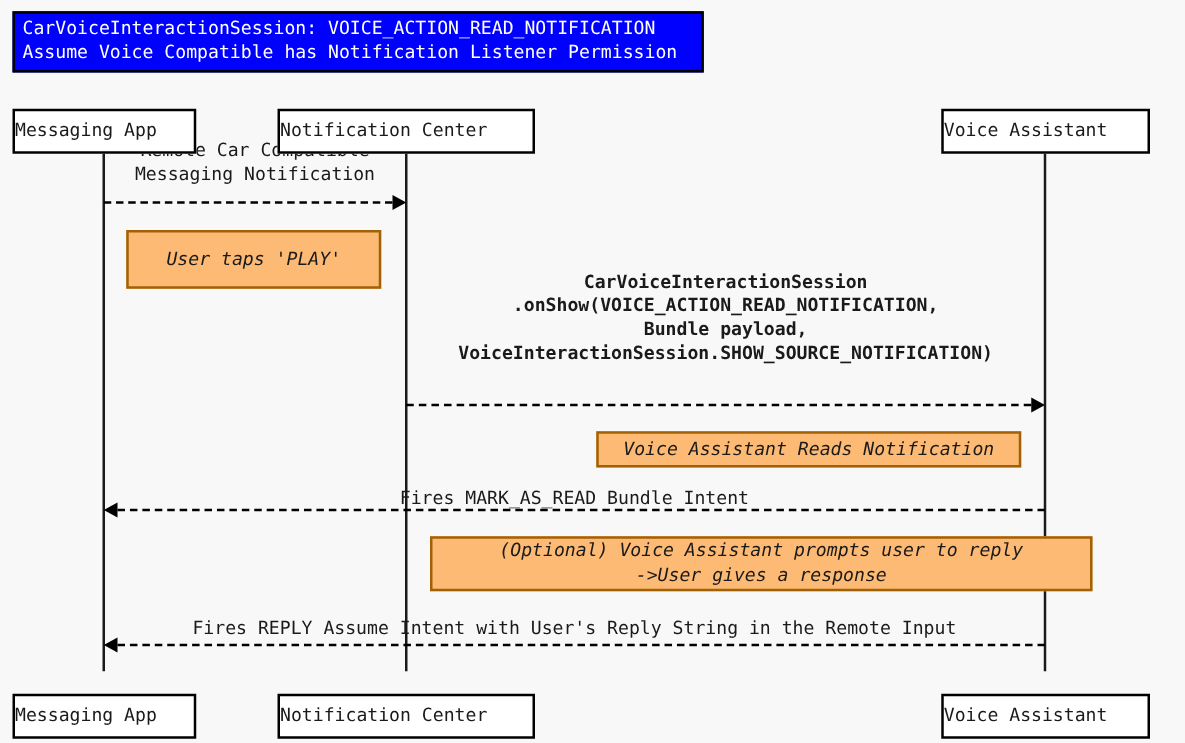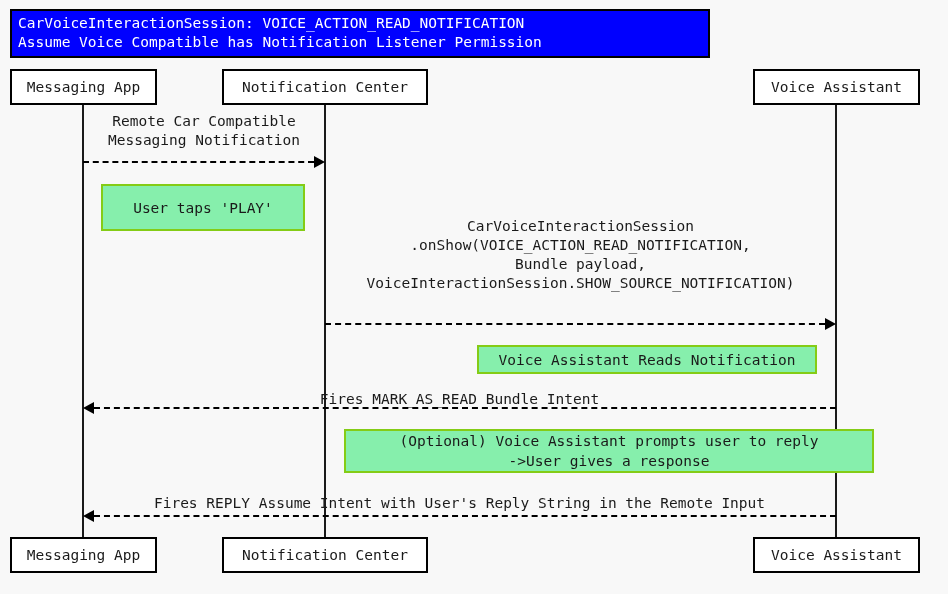--- a/index.html
+++ b/index.html
@@ -17,21 +17,21 @@
     position: relative;
     width: 948px;
     height: 594px;
   }
 
   
   .title-banner {
     position: absolute;
     left: 10px;
     top: 9px;
-    width: 700px;
+    width: 553px;
     border: 2px solid #000000;
     background: #0000ff;
     box-sizing: border-box;
     padding: 3px 6px 4px 6px;
   }
   .title-line {
     color: #ffffff;
     font-size: 14.5px;
     line-height: 19px;
     white-space: pre;
@@ -39,25 +39,26 @@
   }
 
   
   .participant {
     position: absolute;
     border: 2px solid #000000;
     background: #ffffff;
     box-sizing: border-box;
     display: flex;
     align-items: center;
-    justify-content: center;
+    justify-content: flex-start;
     color: #1a1a1a;
     font-size: 14.5px;
     white-space: pre;
     z-index: 3;
+    margin-top: 18px;
   }
 
   
   .lifeline {
     position: absolute;
     width: 2px;
     background: #1a1a1a;
     z-index: 1;
   }
 
@@ -92,32 +93,33 @@
     color: #1a1a1a;
     font-size: 14.5px;
     line-height: 19px;
     white-space: pre;
     z-index: 2;
   }
 
   
   .note-box {
     position: absolute;
-    border: 2px solid #84cc16;
-    background: #86efac;
+    border: 2px solid #a16207;
+    background: #fdba74;
     box-sizing: border-box;
     display: flex;
     flex-direction: column;
     align-items: center;
     justify-content: center;
     color: #1a1a1a;
     font-size: 14.5px;
     line-height: 20px;
     white-space: pre;
     z-index: 3;
+    font-style: italic;
   }
 </style>
 </head>
 <body>
 
 <div id="diagram">
 
   <div class="title-banner">
     <div class="title-line">CarVoiceInteractionSession: VOICE_ACTION_READ_NOTIFICATION</div>
     <div class="title-line">Assume Voice Compatible has Notification Listener Permission</div>
@@ -138,21 +140,21 @@
   </div>
 
   <div class="msg-label" style="left:83px; top:112px; width:242px;"><span>Remote Car Compatible</span><br><span>Messaging Notification</span></div>
   <div class="msg-line" style="left:83px; top:161px; width:231px;"></div>
   <div class="arrowhead right" style="left:314px; top:156px;"></div>
 
   <div class="note-box" style="left:101px; top:184px; width:204px; height:47px;">
     <div>User taps 'PLAY'</div>
   </div>
 
-  <div class="msg-label" style="left:325px; top:217px; width:511px;"><span>CarVoiceInteractionSession</span><br><span>.onShow(VOICE_ACTION_READ_NOTIFICATION,</span><br><span>Bundle payload,</span><br><span>VoiceInteractionSession.SHOW_SOURCE_NOTIFICATION)</span></div>
+  <div class="msg-label" style="left:325px; top:217px; width:511px;font-weight:bold;"><span>CarVoiceInteractionSession</span><br><span>.onShow(VOICE_ACTION_READ_NOTIFICATION,</span><br><span>Bundle payload,</span><br><span>VoiceInteractionSession.SHOW_SOURCE_NOTIFICATION)</span></div>
   <div class="msg-line" style="left:325px; top:323px; width:500px;"></div>
   <div class="arrowhead right" style="left:825px; top:318px;"></div>
 
   <div class="note-box" style="left:477px; top:345px; width:340px; height:29px;">
     <div>Voice Assistant Reads Notification</div>
   </div>
 
   <div class="msg-label" style="left:83px; top:390px; width:753px;"><span>Fires MARK_AS_READ Bundle Intent</span></div>
   <div class="msg-line" style="left:94px; top:407px; width:742px;"></div>
   <div class="arrowhead left" style="left:83px; top:402px;"></div>

